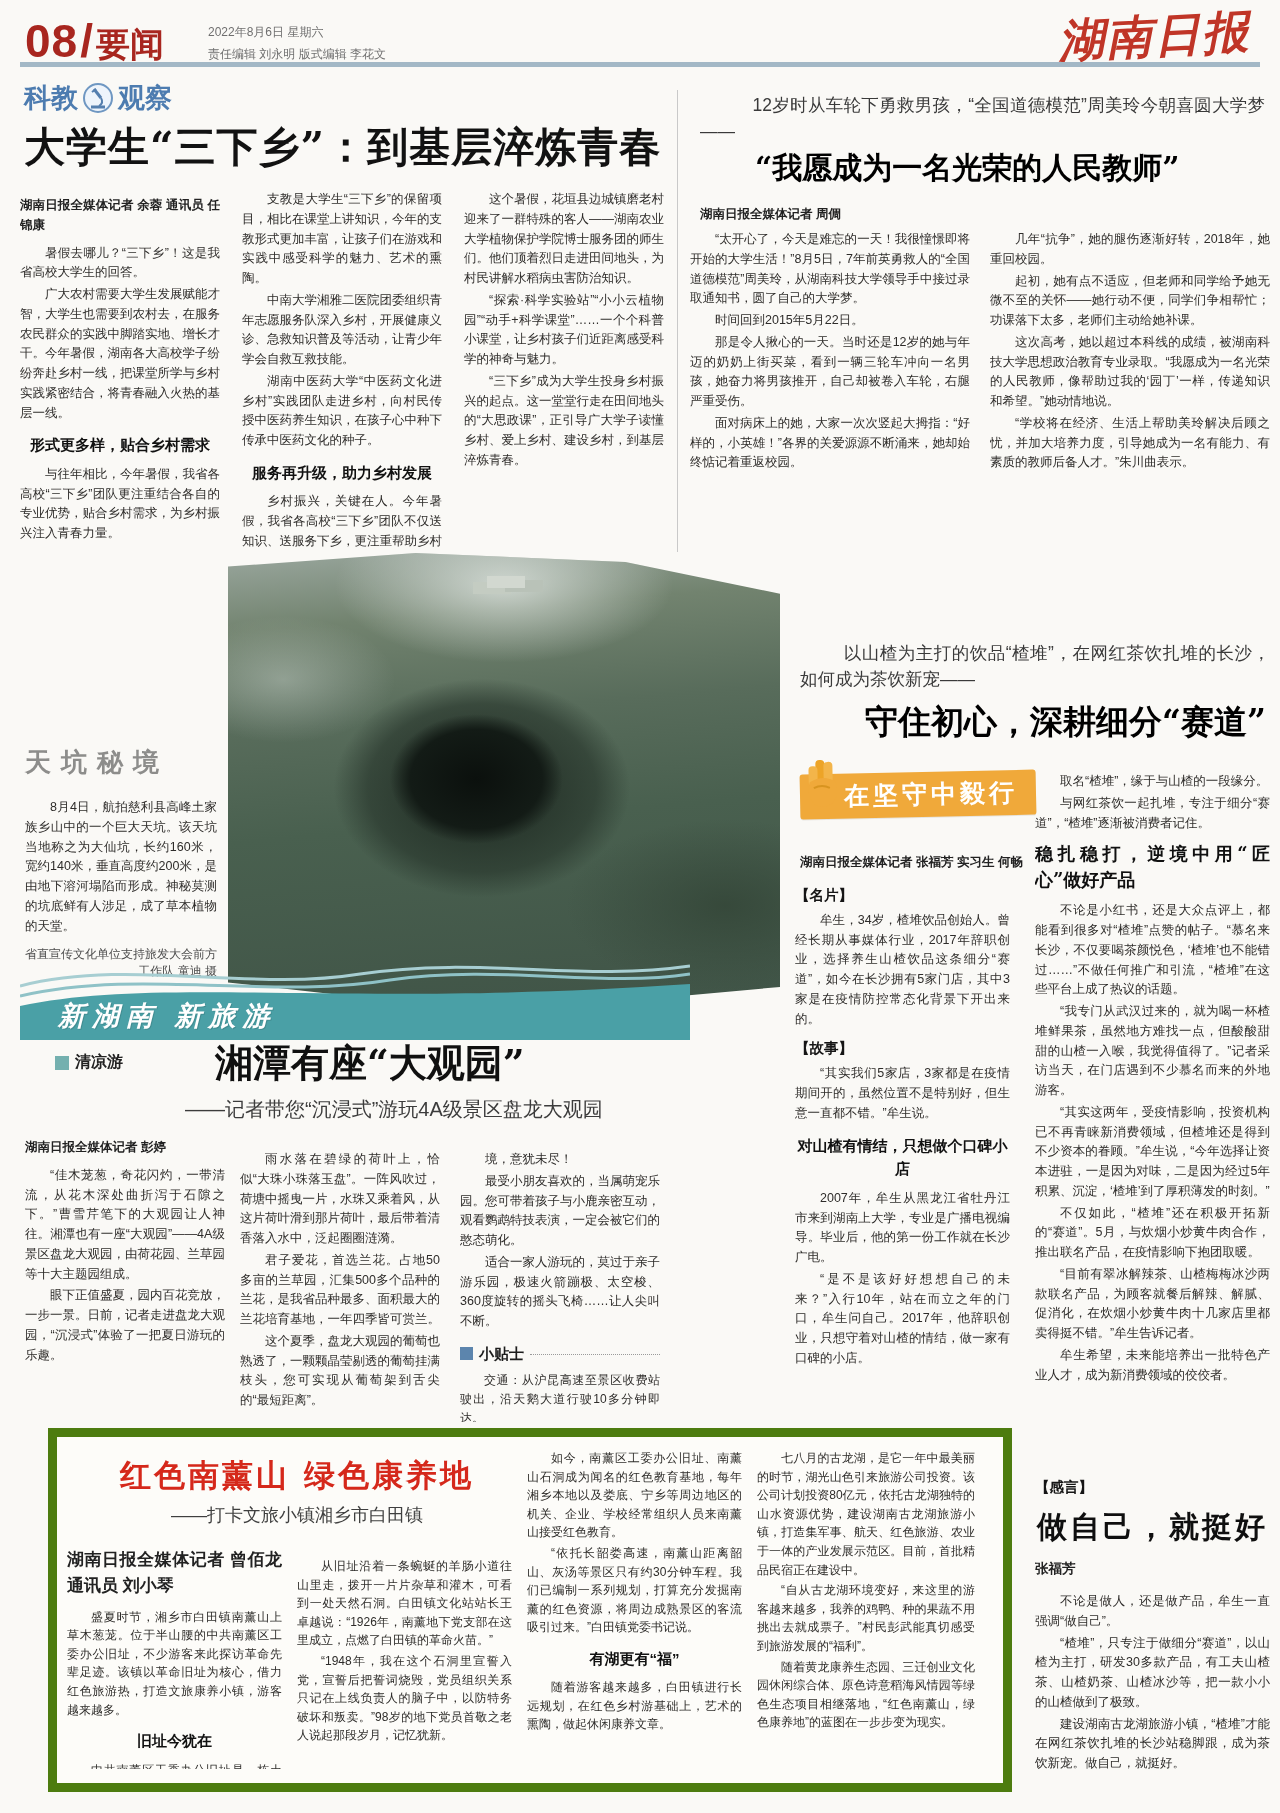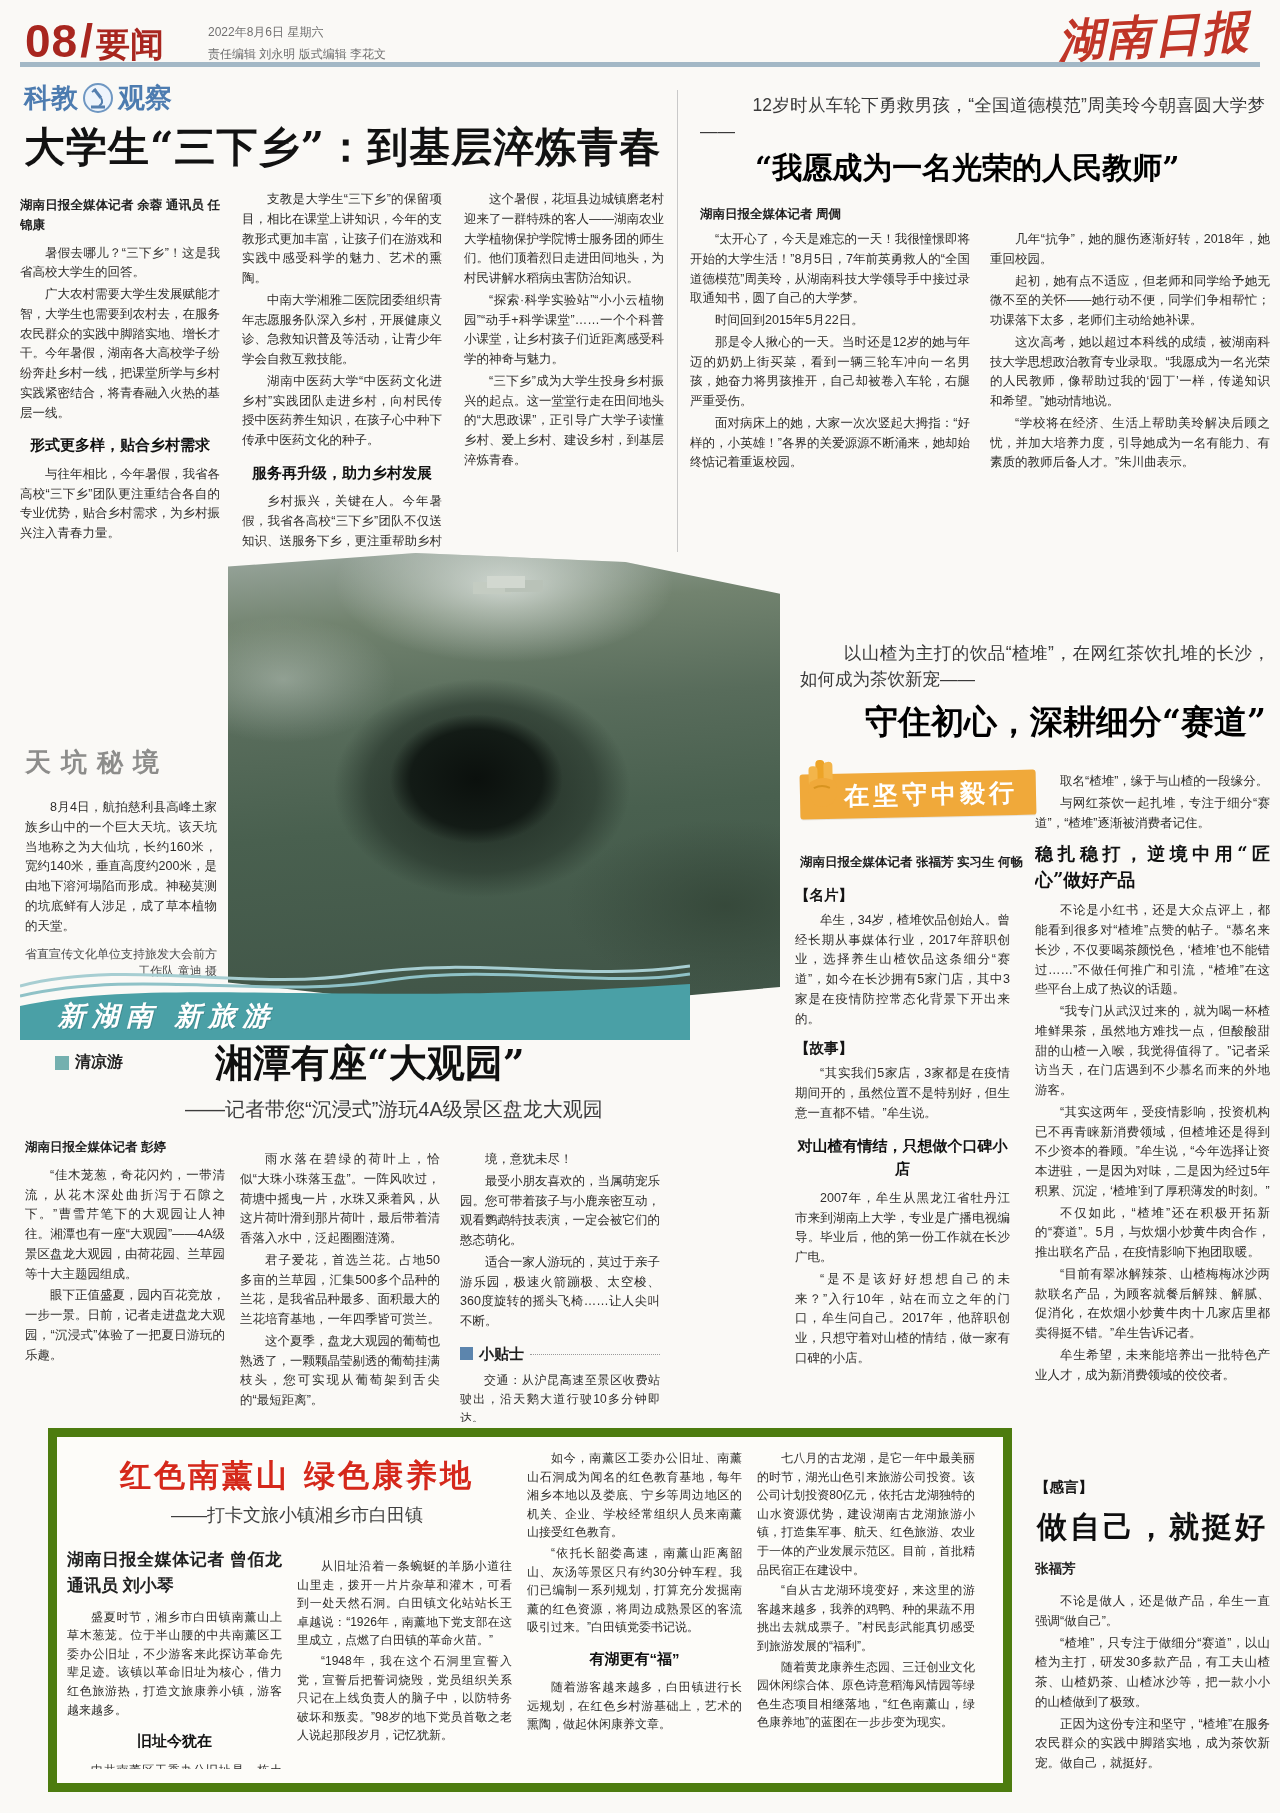--- a/index.html
+++ b/index.html
@@ -302,17 +302,17 @@
     </div>
   </div>
 
   <div class="abs" style="left:1035px;top:1470px;width:235px;">
     <div class="tagbracket">【感言】</div>
     <div class="gy-head" style="margin:10px 0 12px 0;">做自己，就挺好</div>
     <div class="gy-author" style="margin-bottom:14px;">张福芳</div>
     <div class="news">
         <p>不论是做人，还是做产品，牟生一直强调“做自己”。</p>
         <p>“楂堆”，只专注于做细分“赛道”，以山楂为主打，研发30多款产品，有工夫山楂茶、山楂奶茶、山楂冰沙等，把一款小小的山楂做到了极致。</p>
-        <p>正因为这份专注和坚守，“楂堆”在服务农民群众的实践中脚踏实地，成为茶饮新宠。做自己，就挺好。</p>
+        <p>建设湖南古龙湖旅游小镇，“楂堆”才能在网红茶饮扎堆的长沙站稳脚跟，成为茶饮新宠。做自己，就挺好。</p>
       </div>
   </div>
 
 </div>
 
 </body></html>

